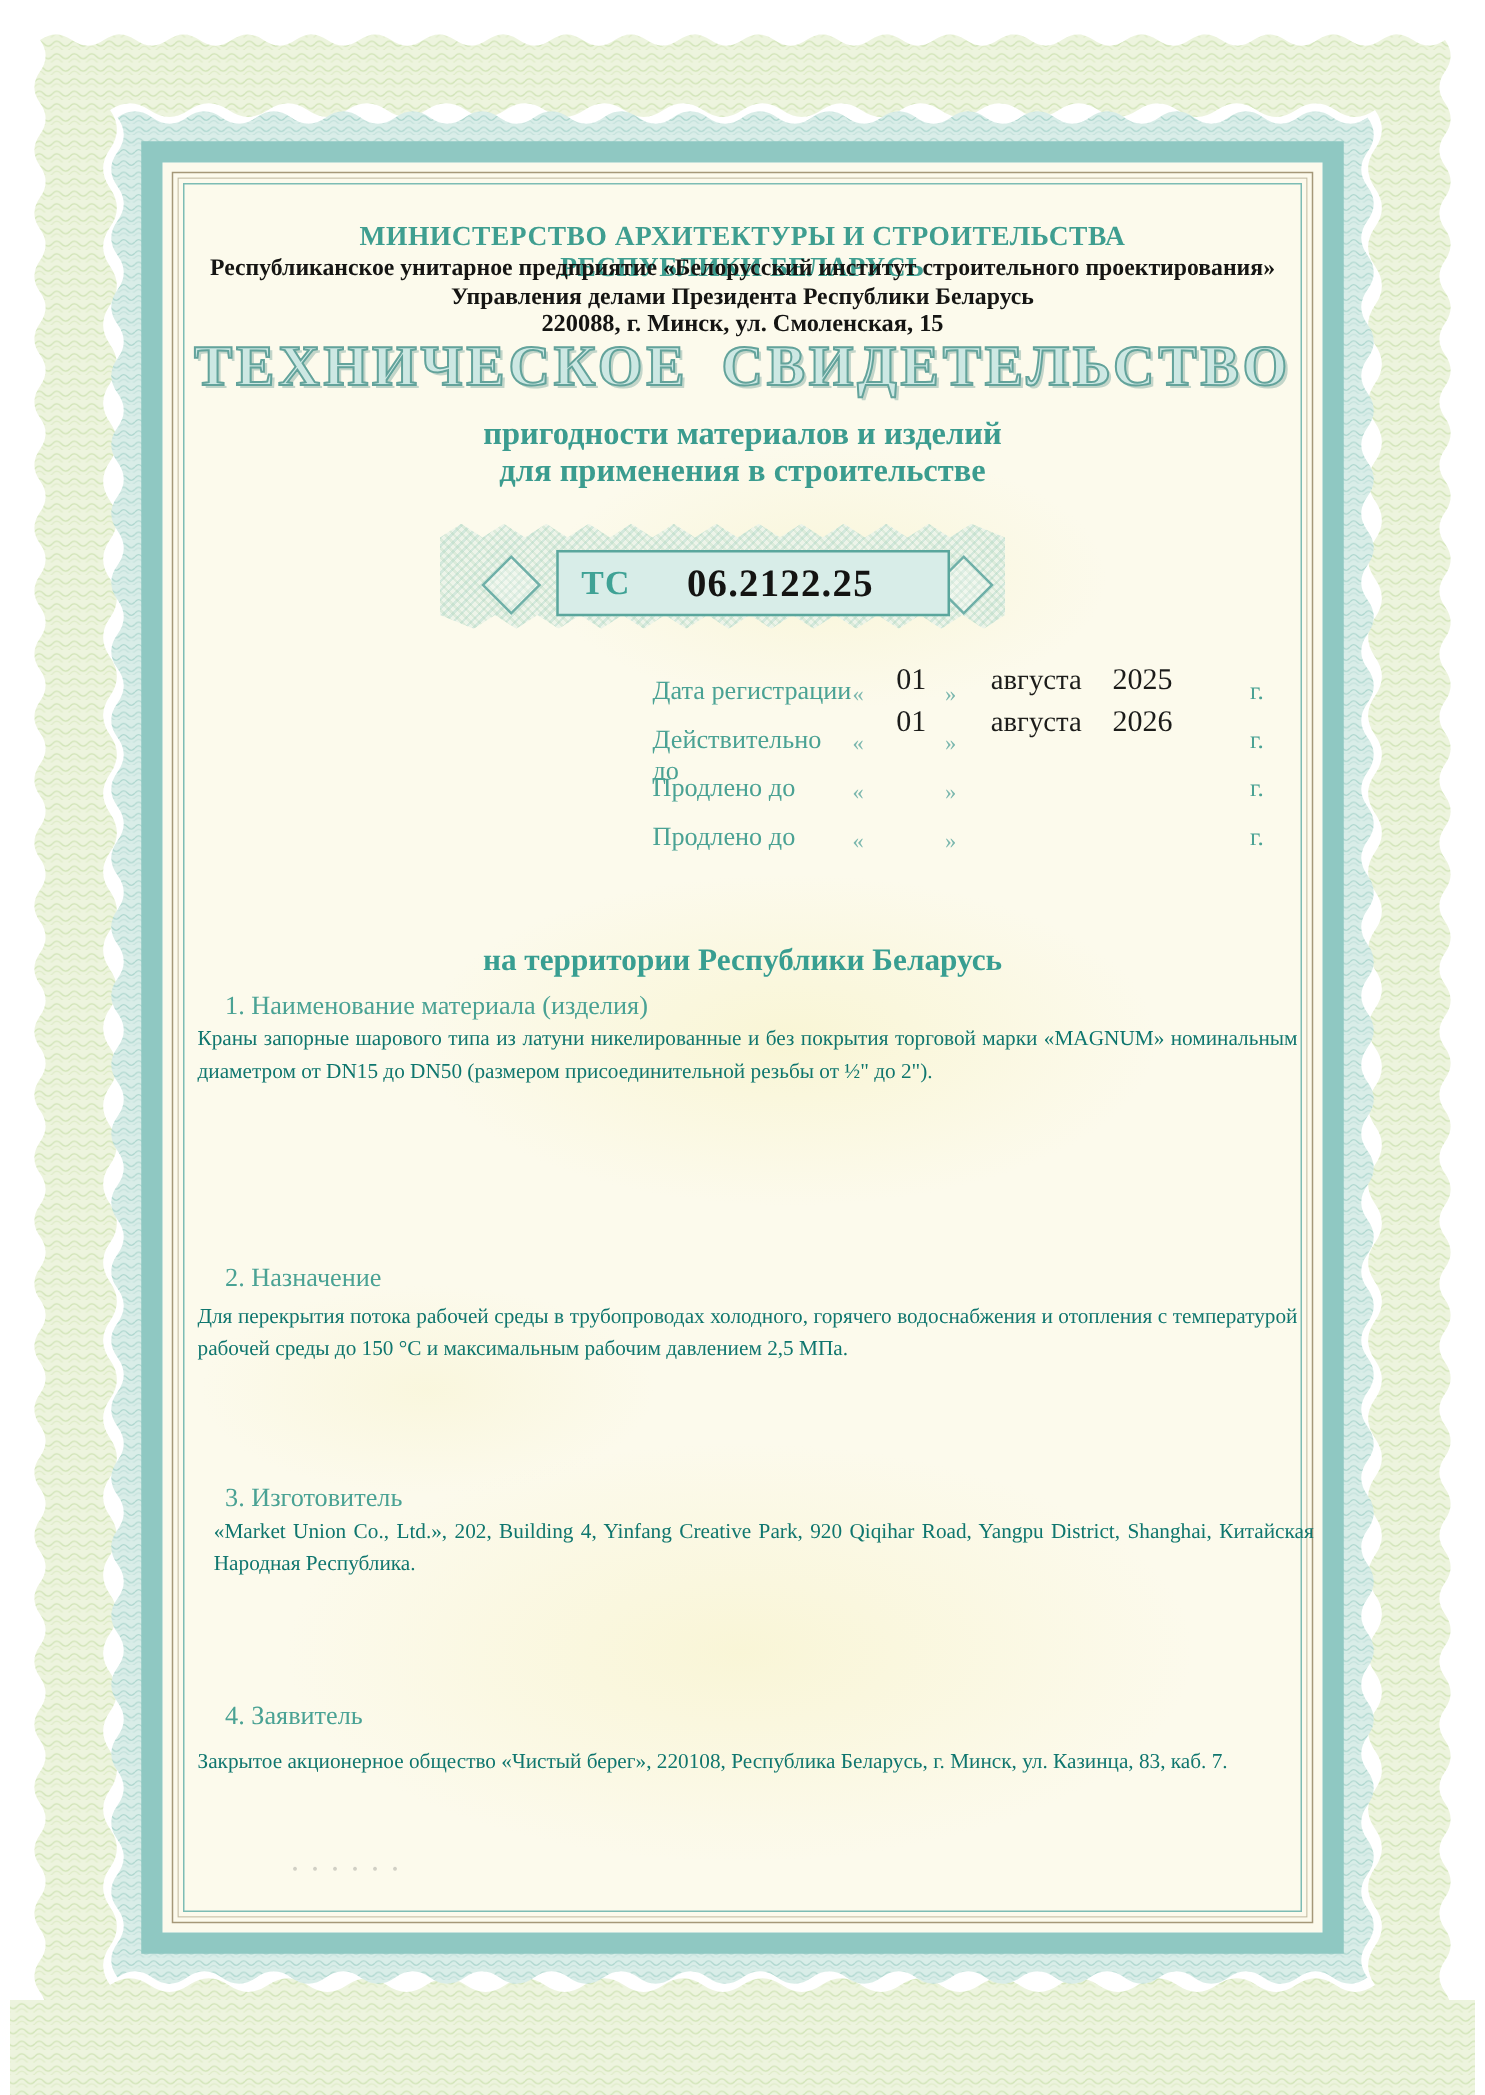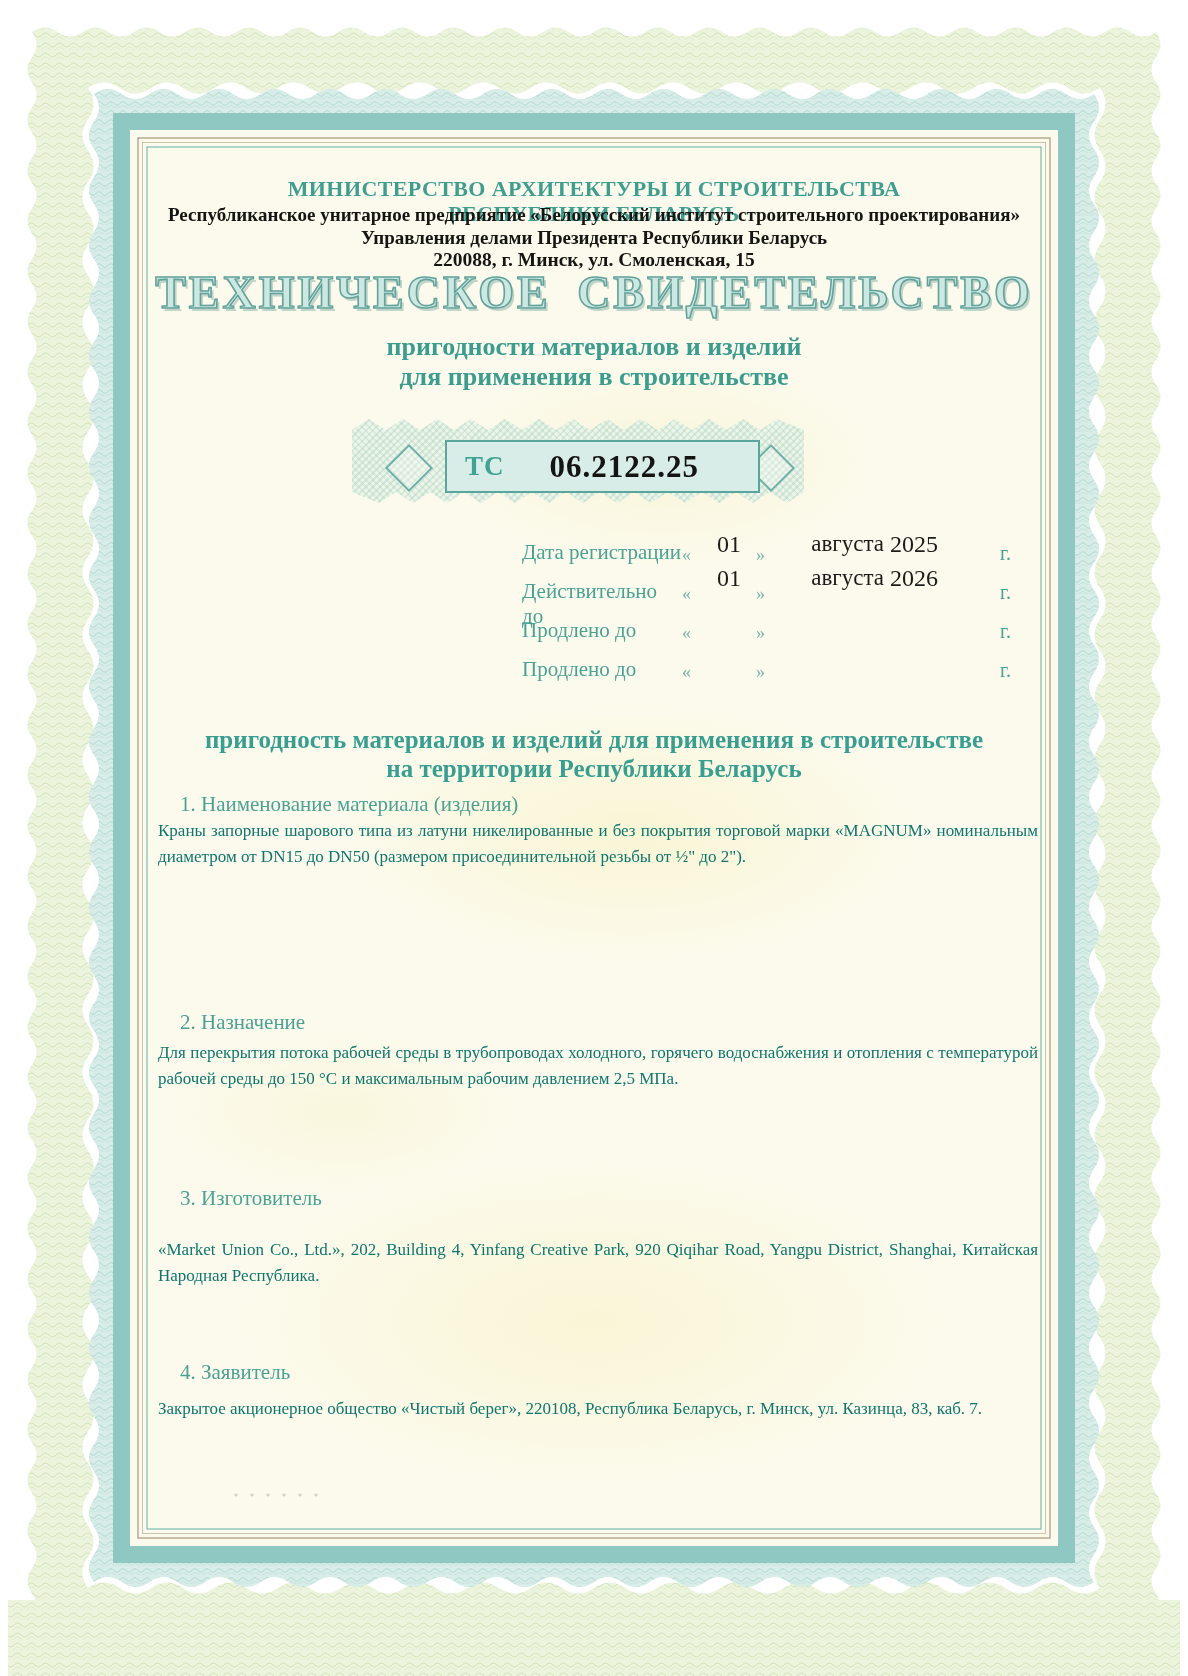--- a/index.html
+++ b/index.html
@@ -54,35 +54,35 @@
   .diamond.dl{left:40px;top:36px;}
   .diamond.dr{left:402px;top:36px;}
   
   .dates{left:522px;top:537px;width:500px;}
   .drow{position:relative;display:flex;align-items:flex-start;height:39px;}
   .dlabel{width:160px;color:#4aa294;font-size:21px;padding-top:3px;}
   .dq{width:20px;color:#7bb7ae;font-size:18px;padding-top:8px;}
   .dq2{width:18px;}
   .dval{color:#1c1c1a;margin-top:-6px;}
   .dday{width:54px;text-align:center;font-size:24px;}
-  .dmonth{width:110px;text-align:right;font-size:23px;}
+  .dmonth{width:110px;text-align:center;font-size:23px;}
   .dyear{width:90px;text-align:left;font-size:24px;margin-left:6px;}
   .drow:nth-child(2) .dval{margin-top:-11px;}
   .dsuffix{position:absolute;left:478px;top:5px;color:#4aa294;font-size:20px;}
   
   .statement{color:#389e91;font-weight:bold;font-size:25px;line-height:29.5px;}
   
   .sec-head{left:180px;color:#4aa294;font-size:21px;}
   .sec-body{
     left:158px;width:880px;font-size:17px;line-height:26px;text-align:justify;
     color:#0f766e;
   }
   .s1h{top:792px;} .s1b{top:818px;}
   .s2h{top:1010px;} .s2b{top:1040px;}
-  .s3h{top:1186px;} .s3b{top:1237px;}
+  .s3h{top:1186px;} .s3b{top:1212px;margin-left:13px;}
   .s4h{top:1360px;} .s4b{top:1396px;}
   
   .bleed{
     left:228px;top:1492px;width:90px;height:6px;opacity:.45;filter:blur(.6px);
     background:radial-gradient(circle 1.4px, rgba(80,80,80,.55) 1.2px, transparent 1.8px);
     background-size:16px 6px;background-repeat:repeat-x;
   }
 </style>
 </head>
 <body>
@@ -167,21 +167,20 @@
       <span class="dlabel">Продлено до</span>
       <span class="dq">«</span>
       <span class="dval dday"></span>
       <span class="dq dq2">»</span>
       <span class="dval dmonth"></span>
       <span class="dval dyear"></span>
       <span class="dsuffix">г.</span>
     </div>
   </div>
 
-  <div class="abs cline statement" style="top:725px">пригодность материалов и изделий для применения в строительстве</div>
   <div class="abs cline statement" style="top:754px">на территории Республики Беларусь</div>
 
   <div class="abs sec-head s1h">1. Наименование материала (изделия)</div>
   <div class="abs sec-body s1b">Краны запорные шарового типа из латуни никелированные и без покрытия торговой марки «MAGNUM» номинальным диаметром от DN15 до DN50 (размером присоединительной резьбы от ½" до 2").</div>
 
   <div class="abs sec-head s2h">2. Назначение</div>
   <div class="abs sec-body s2b">Для перекрытия потока рабочей среды в трубопроводах холодного, горячего водоснабжения и отопления с температурой рабочей среды до 150 °С и максимальным рабочим давлением 2,5 МПа.</div>
 
   <div class="abs sec-head s3h">3. Изготовитель</div>
   <div class="abs sec-body s3b">«Market Union Co., Ltd.», 202, Building 4, Yinfang Creative Park, 920 Qiqihar Road, Yangpu District, Shanghai, Китайская Народная Республика.</div>

